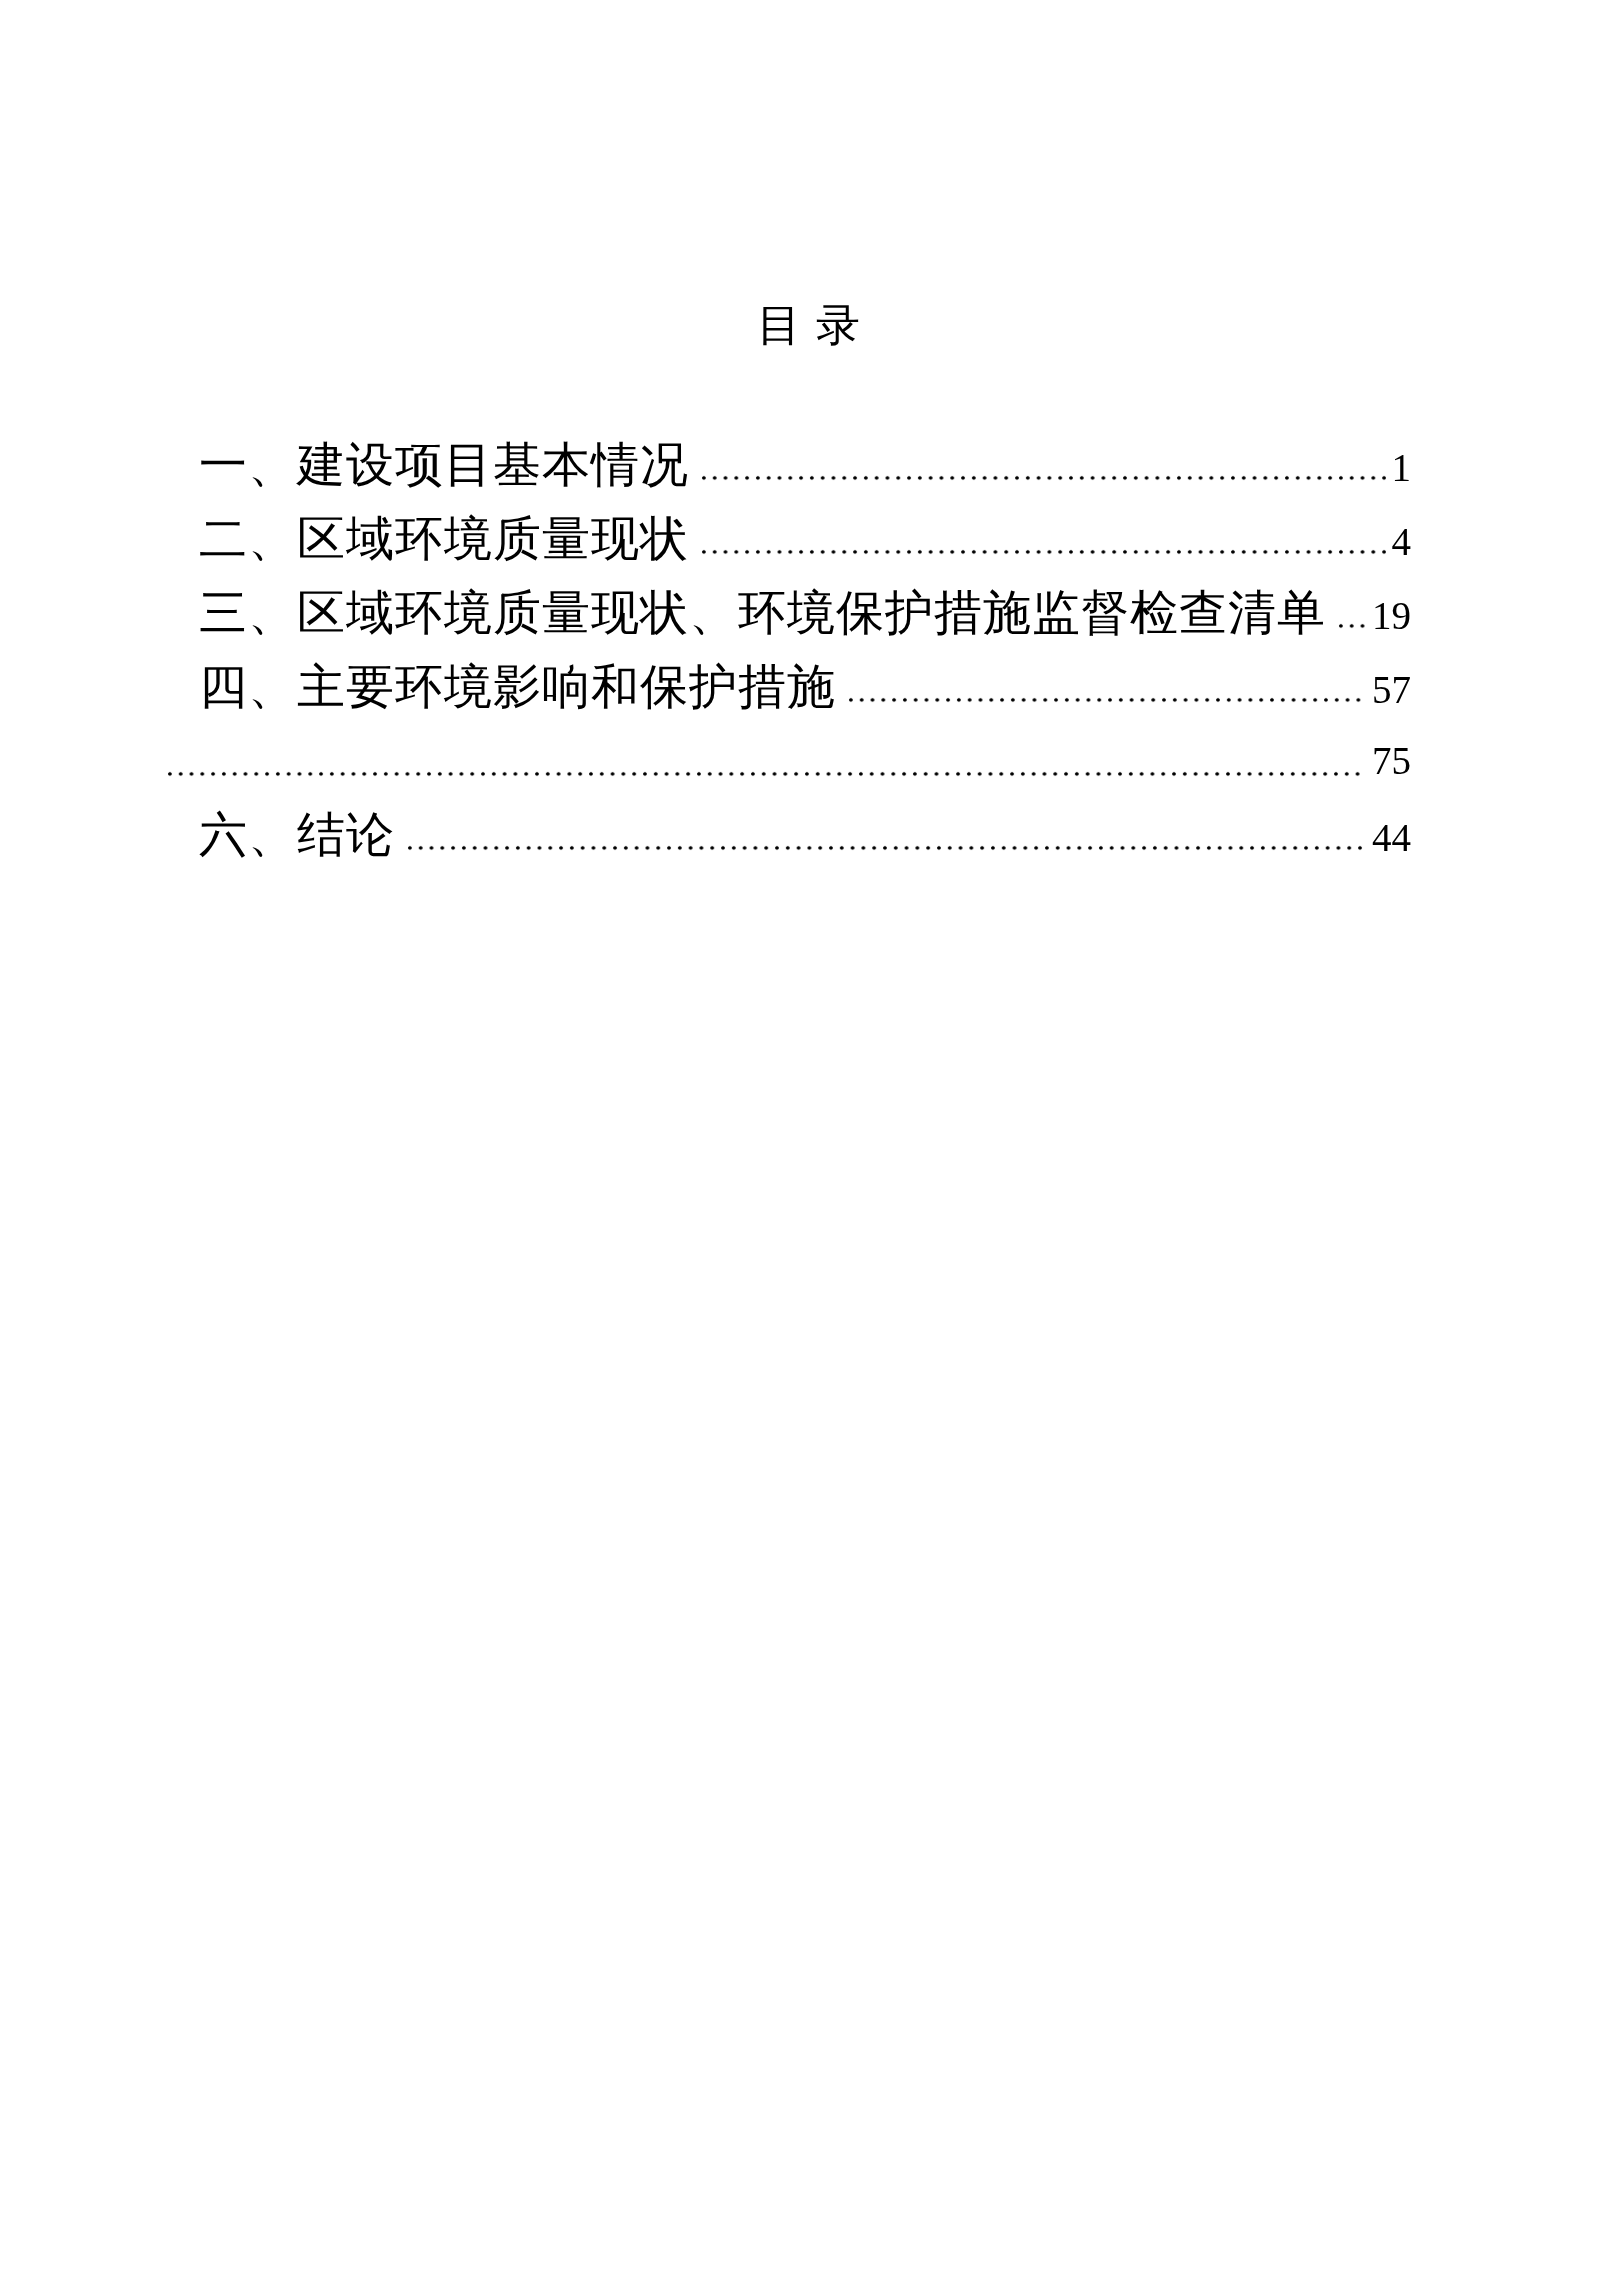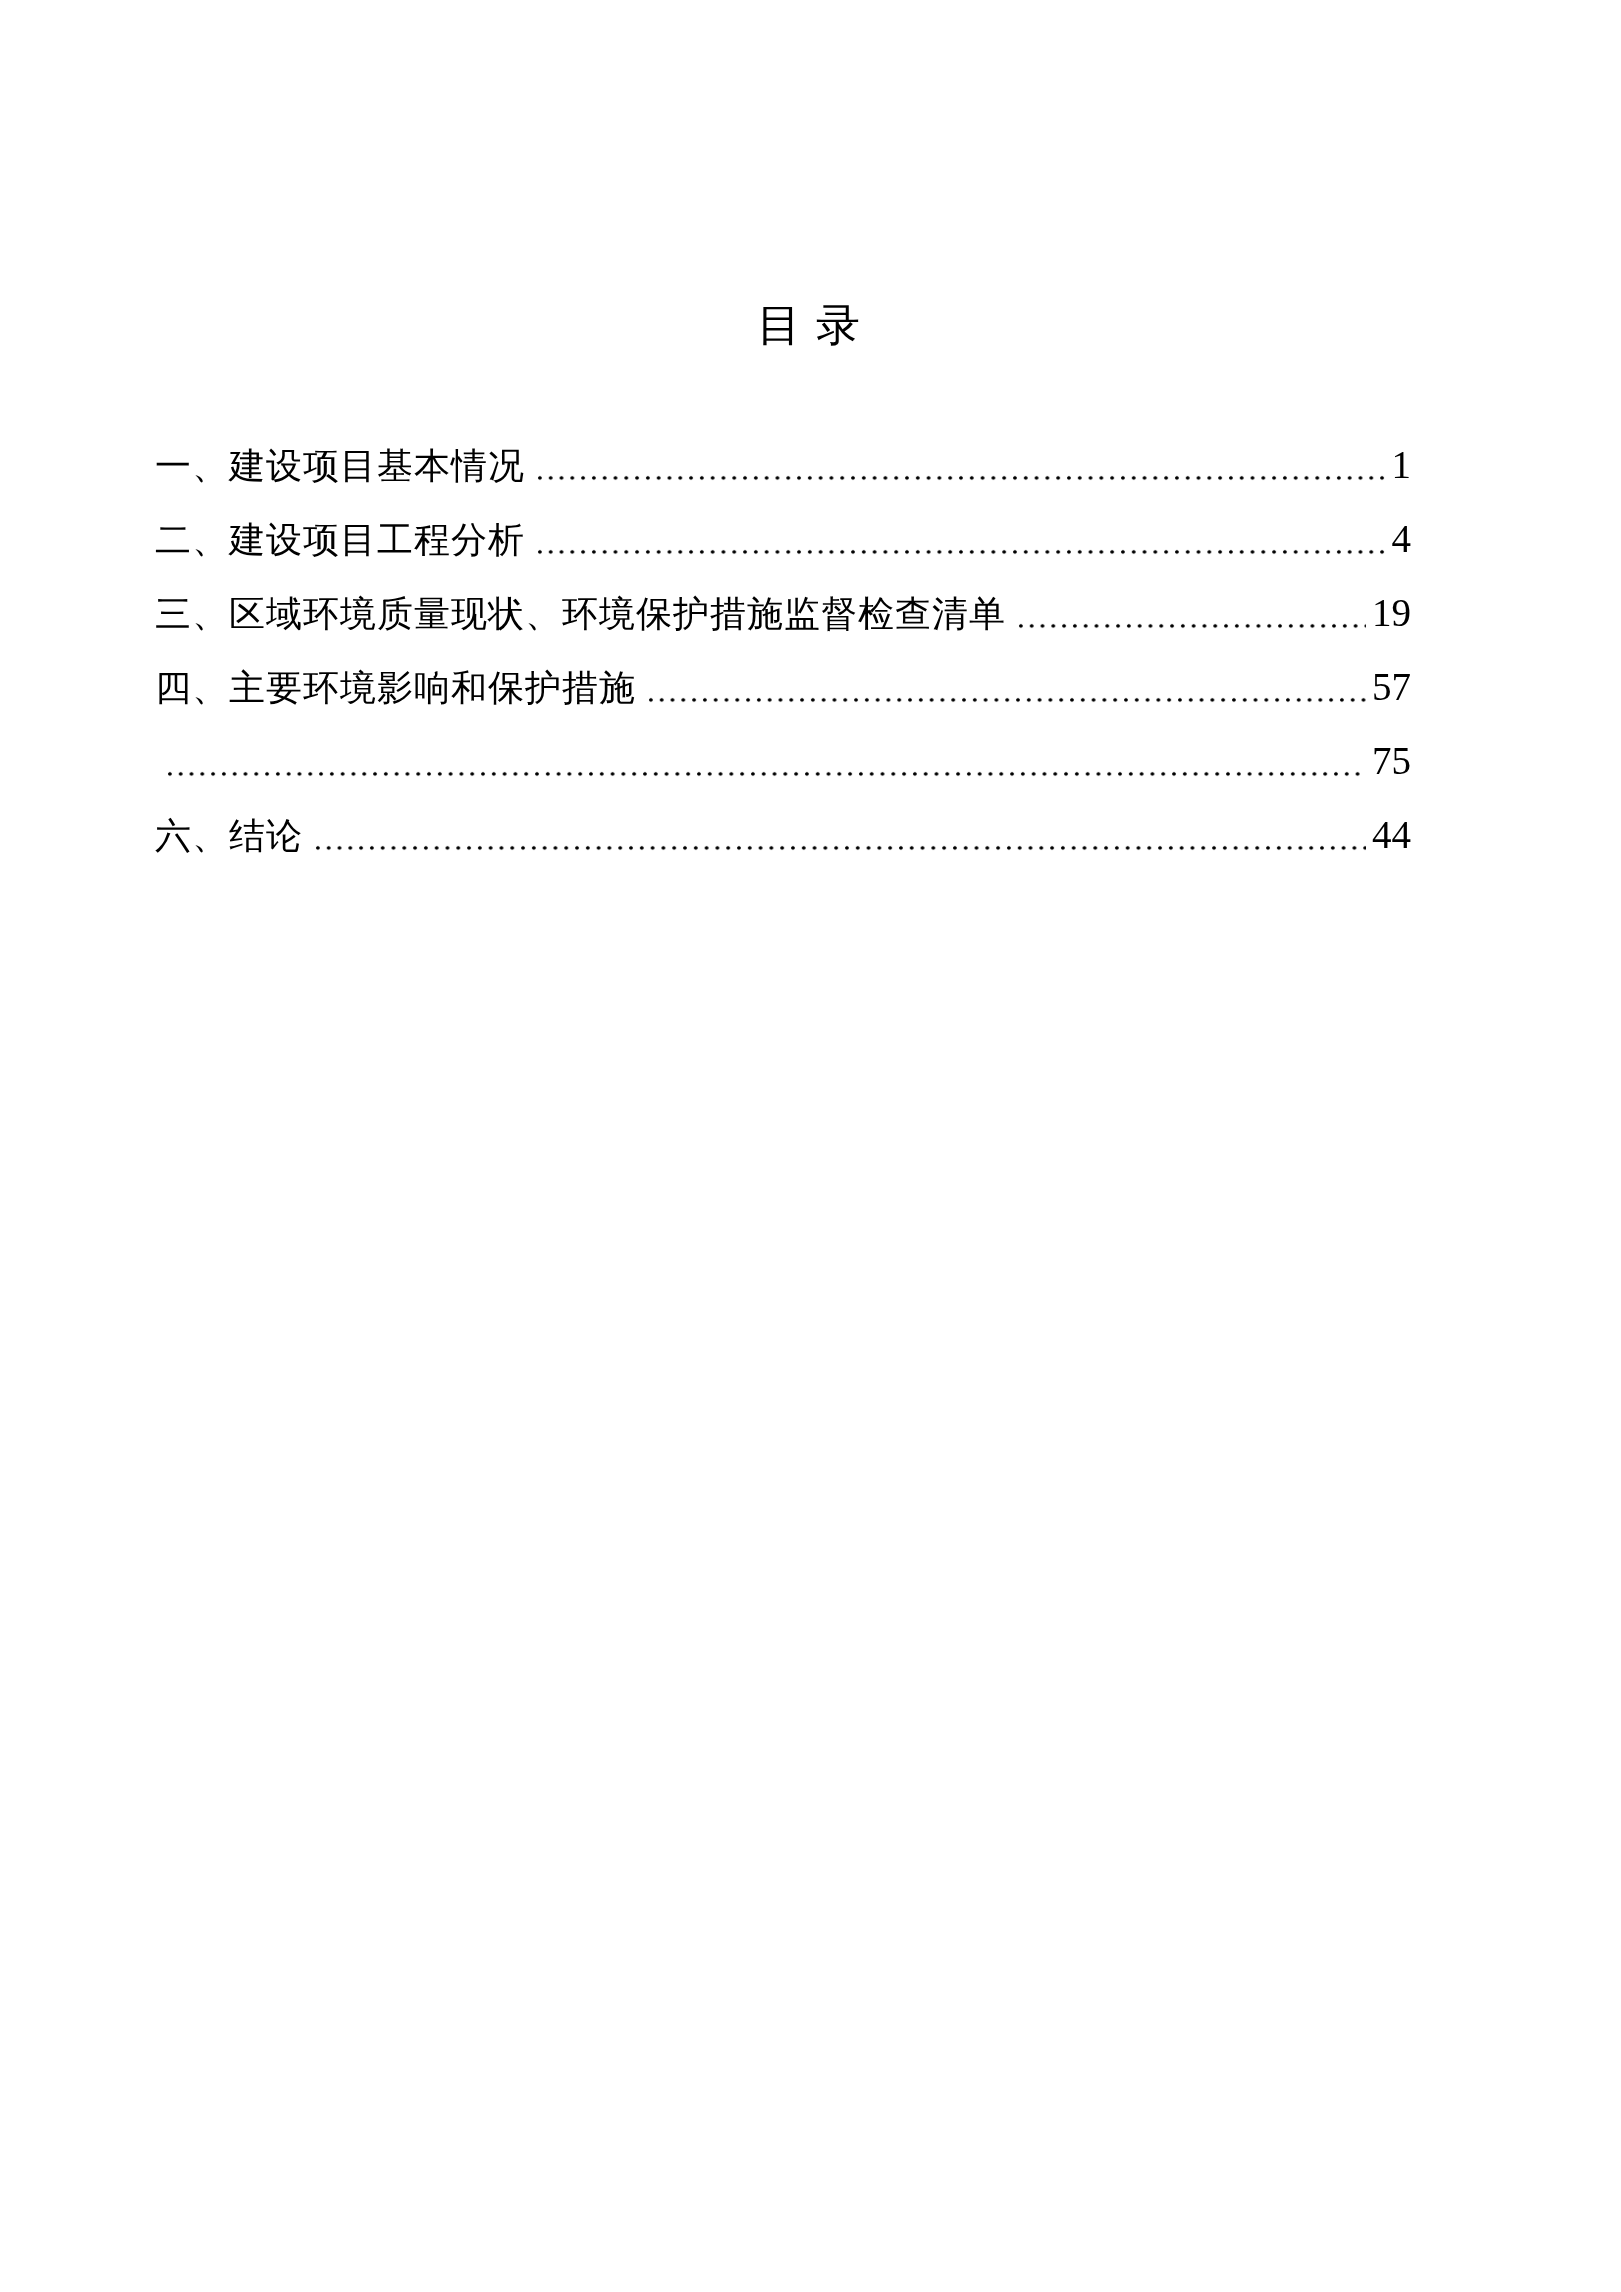--- a/index.html
+++ b/index.html
@@ -26,24 +26,25 @@
     margin-top: 80px;
     padding-left: 155px;
     padding-right: 208px;
   }
   .toc-row {
     display: flex;
     align-items: baseline;
     height: 74px;
   }
   .toc-label {
-    font-size: 36px;
+    font-size: 48px;
     line-height: 74px;
     white-space: nowrap;
     letter-spacing: 1px;
+    margin-left: 44px;
   }
   .dots {
     flex: 1;
     align-self: stretch;
     margin: 0 5.9px 0 11.8px;
     background-image: radial-gradient(circle at 2.9px 2.9px, #000 1.5px, transparent 2px);
     background-size: 10.8px 5.9px;
     background-repeat: repeat-x;
     background-position: left bottom 21.6px;
   }
@@ -62,21 +63,21 @@
 
   <div class="toc">
 
     <div class="toc-row">
       <span class="toc-label">一、建设项目基本情况</span>
       <span class="dots"></span>
       <span class="toc-page">1</span>
     </div>
 
     <div class="toc-row">
-      <span class="toc-label">二、建设项目工程分析</span>
+      <span class="toc-label">二、区域环境质量现状</span>
       <span class="dots"></span>
       <span class="toc-page">4</span>
     </div>
 
     <div class="toc-row">
       <span class="toc-label">三、区域环境质量现状、环境保护措施监督检查清单</span>
       <span class="dots"></span>
       <span class="toc-page">19</span>
     </div>
 

